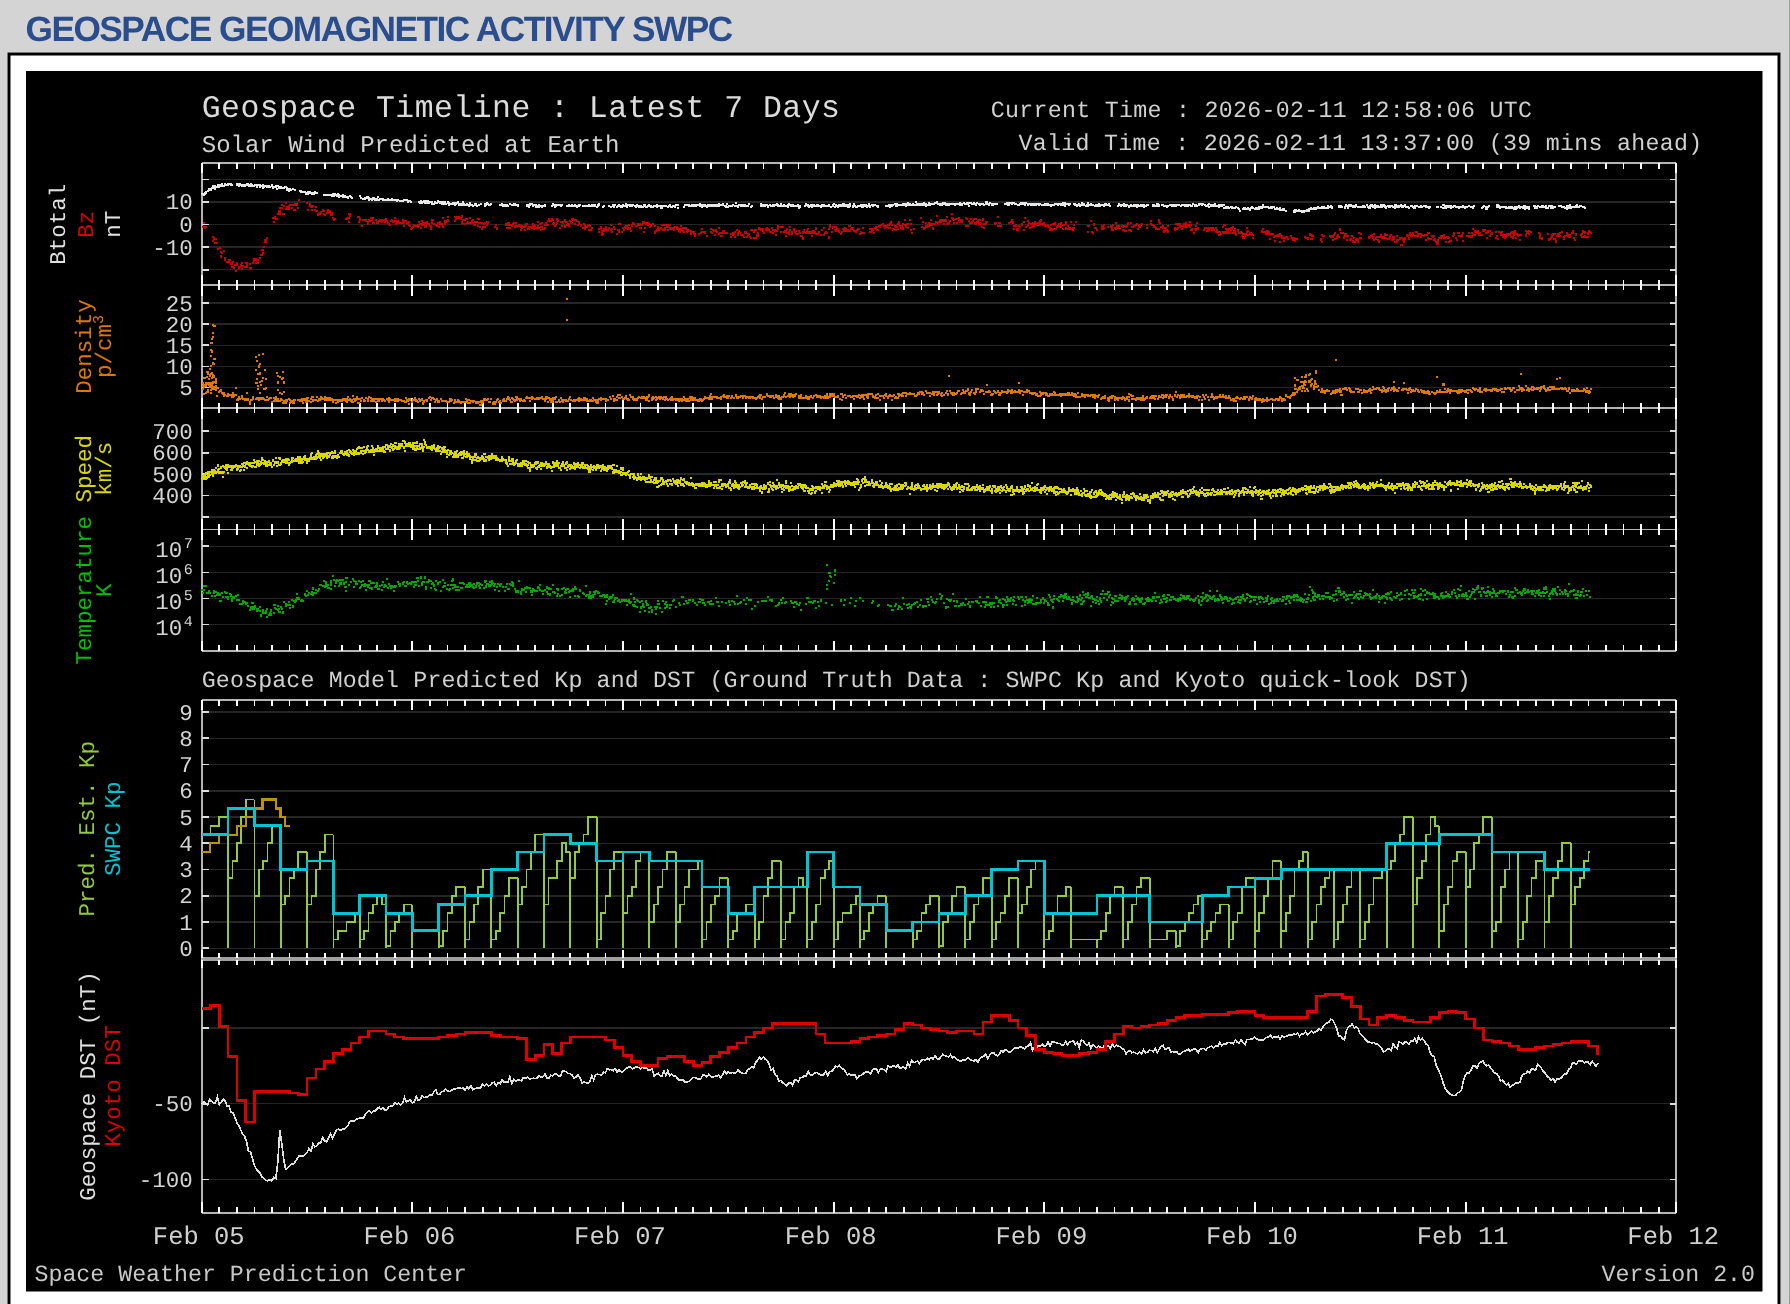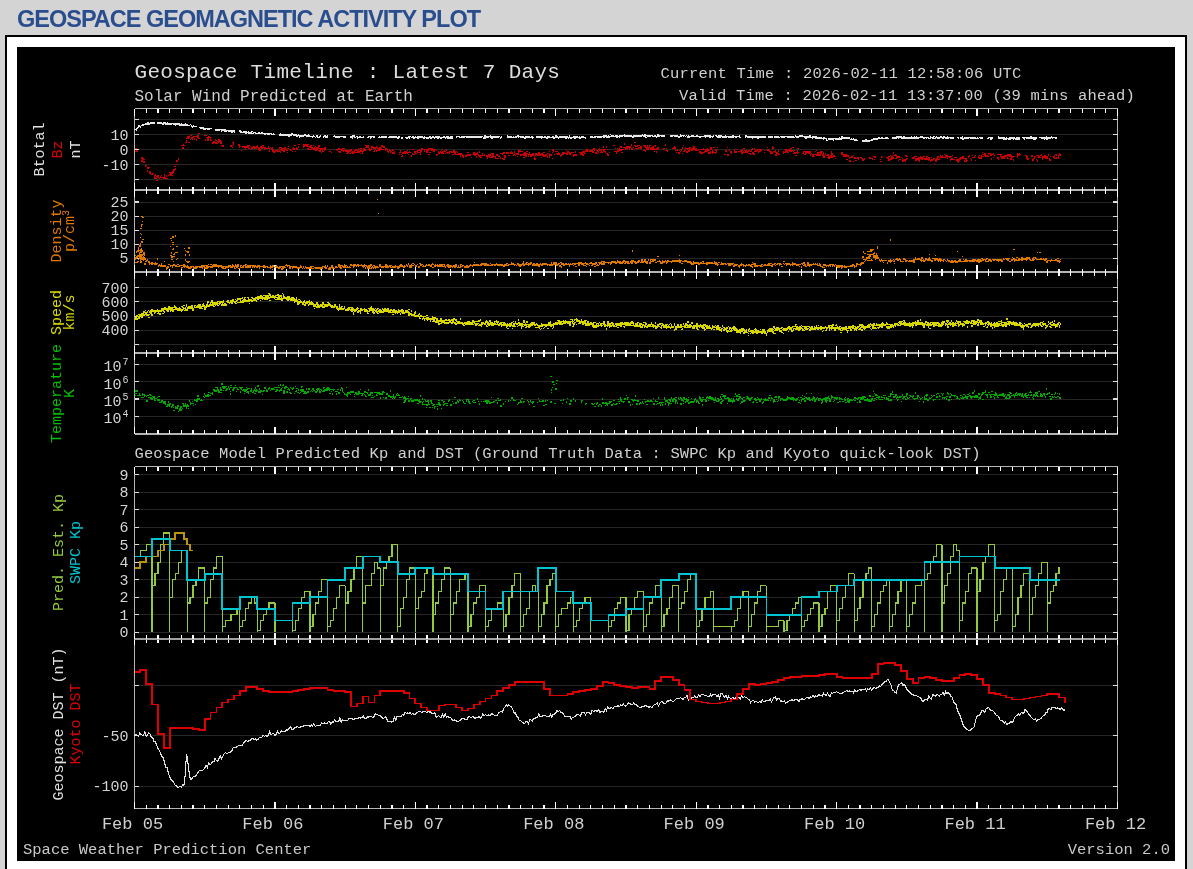--- a/index.html
+++ b/index.html
@@ -2,21 +2,21 @@
 <html><head><meta charset="utf-8"><title>Geospace Geomagnetic Activity Plot</title>
 <style>
 html,body{margin:0;padding:0;background:#d4d4d4;width:1193px;height:869px;overflow:hidden;}
 .hdr{font-family:"Liberation Sans",sans-serif;font-weight:bold;font-size:23.5px;color:#2a4d8d;
  letter-spacing:-1px;padding:6px 0 0 17px;height:29px;}
 .box{position:absolute;left:5.3px;top:34.8px;width:1181.4px;height:840px;background:#fff;
  border:2.2px solid #000;box-sizing:border-box;}
 .plot{position:absolute;left:9.3px;top:10px;width:1158px;height:814px;}
 </style></head>
 <body>
-<div class="hdr">GEOSPACE GEOMAGNETIC ACTIVITY PLOT</div>
+<div class="hdr">GEOSPACE GEOMAGNETIC ACTIVITY SWPC</div>
 <div class="box">
     <div class="plot"><svg width="1158" height="814" viewBox="0 0 1158 814" xmlns="http://www.w3.org/2000/svg" shape-rendering="crispEdges">
         <rect width="1158" height="814" fill="#000"></rect>
         <text x="117.5" y="31" font-family="Liberation Mono, monospace" font-size="21px" fill="#dcdcdc" letter-spacing="0.3">Geospace Timeline : Latest 7 Days</text>
         <text x="117.5" y="54" font-family="Liberation Mono, monospace" font-size="16px" fill="#d0d0d0">Solar Wind Predicted at Earth</text>
         <text x="643.5" y="31" font-family="Liberation Mono, monospace" font-size="15.5px" fill="#d0d0d0" letter-spacing="0.2">Current Time : 2026-02-11 12:58:06 UTC</text>
         <text x="662" y="53" font-family="Liberation Mono, monospace" font-size="15.5px" fill="#d0d0d0" letter-spacing="0.2">Valid Time : 2026-02-11 13:37:00 (39 mins ahead)</text>
         <text x="117.5" y="411" font-family="Liberation Mono, monospace" font-size="15.5px" fill="#d0d0d0" letter-spacing="0.1">Geospace Model Predicted Kp and DST (Ground Truth Data : SWPC Kp and Kyoto quick-look DST)</text>
         <text x="6" y="807" font-family="Liberation Mono, monospace" font-size="15.5px" fill="#c8c8c8">Space Weather Prediction Center</text>
         <text x="1153" y="807" font-family="Liberation Mono, monospace" font-size="15.5px" fill="#c8c8c8" text-anchor="end">Version 2.0</text>

